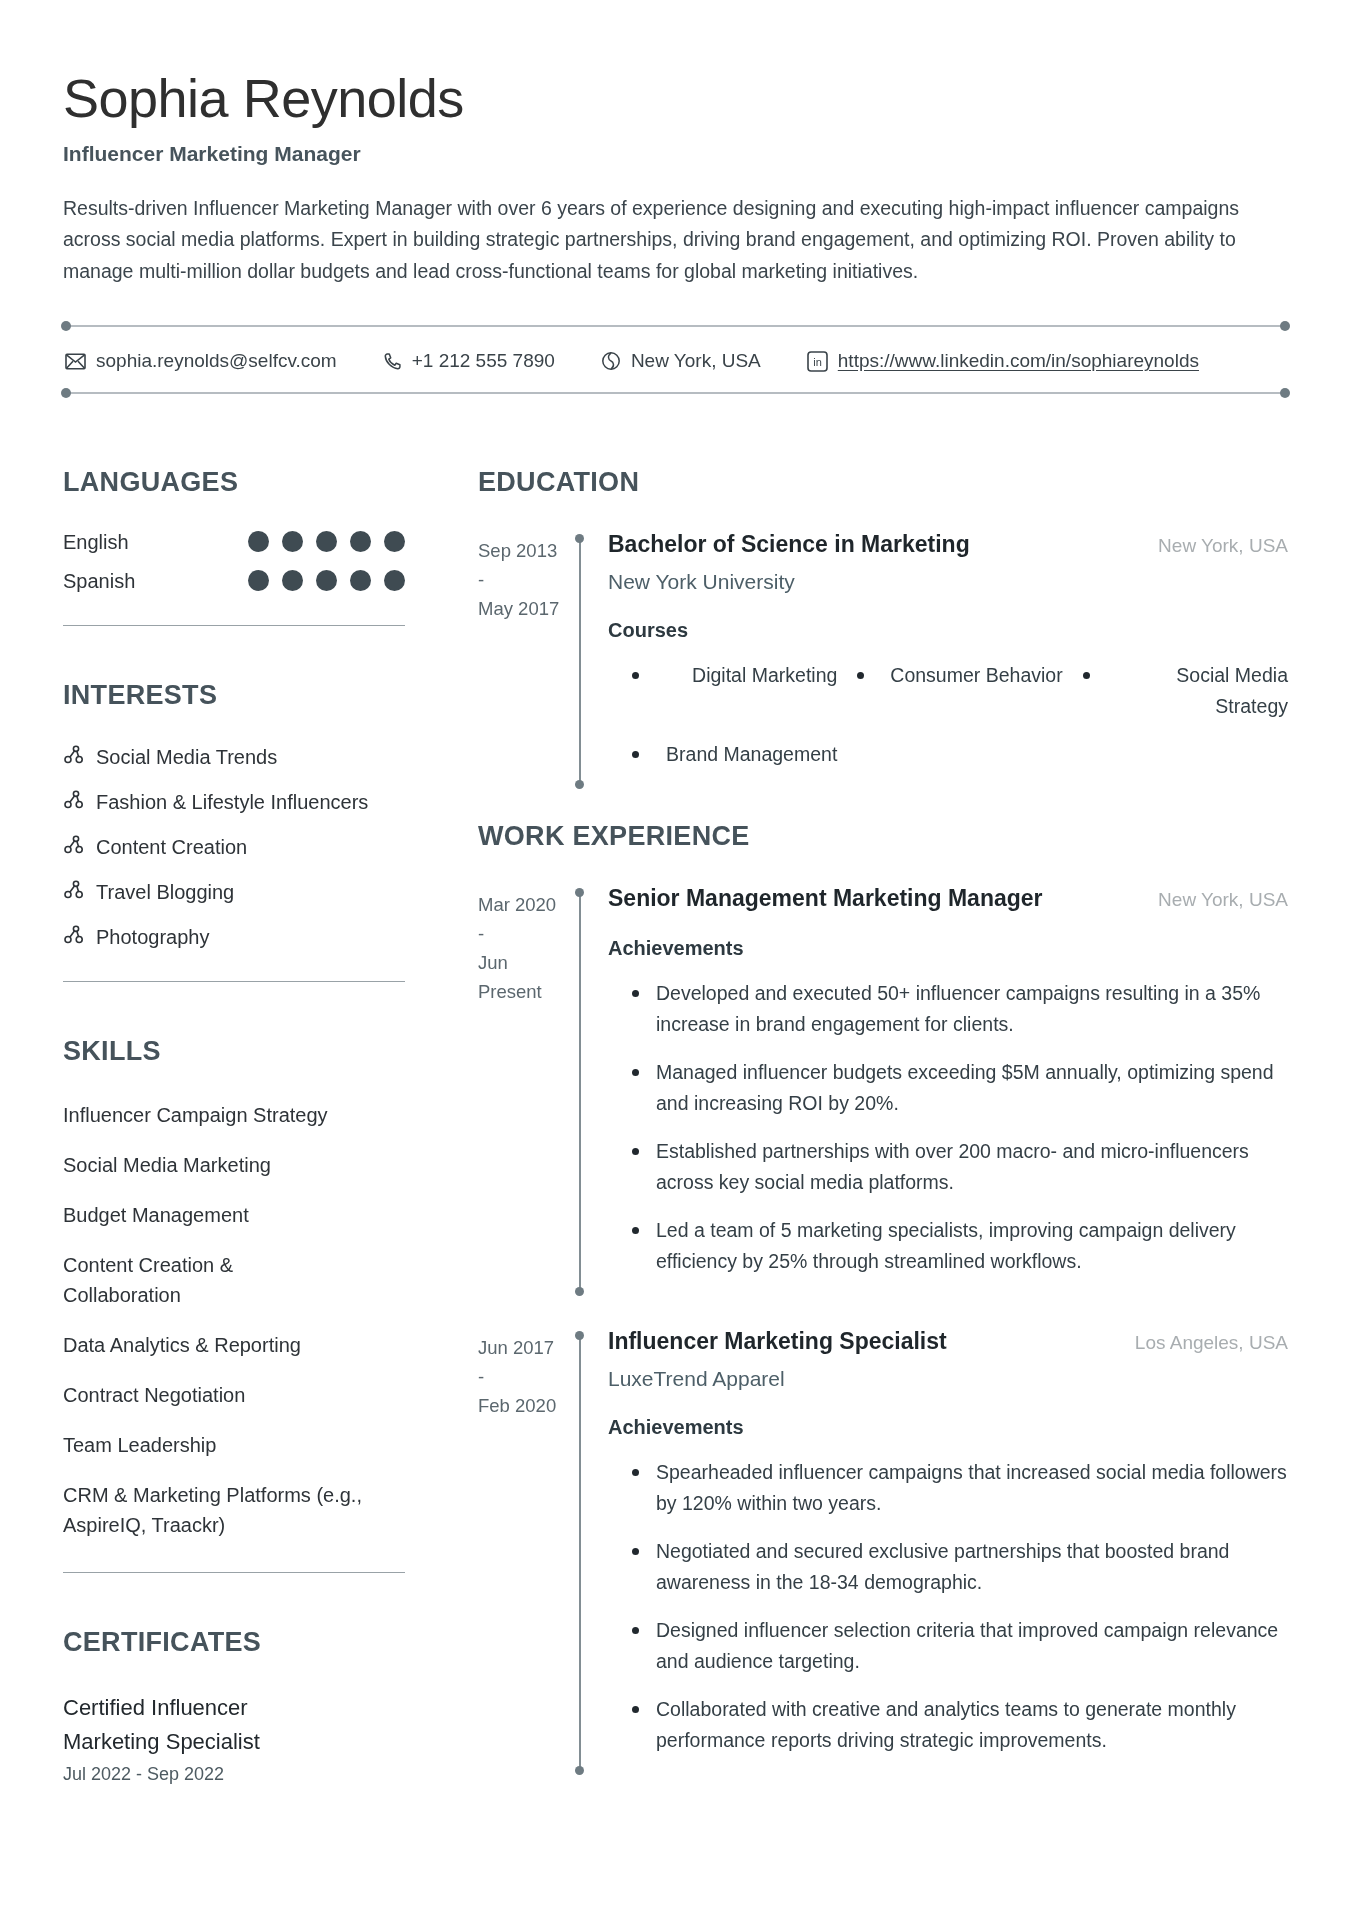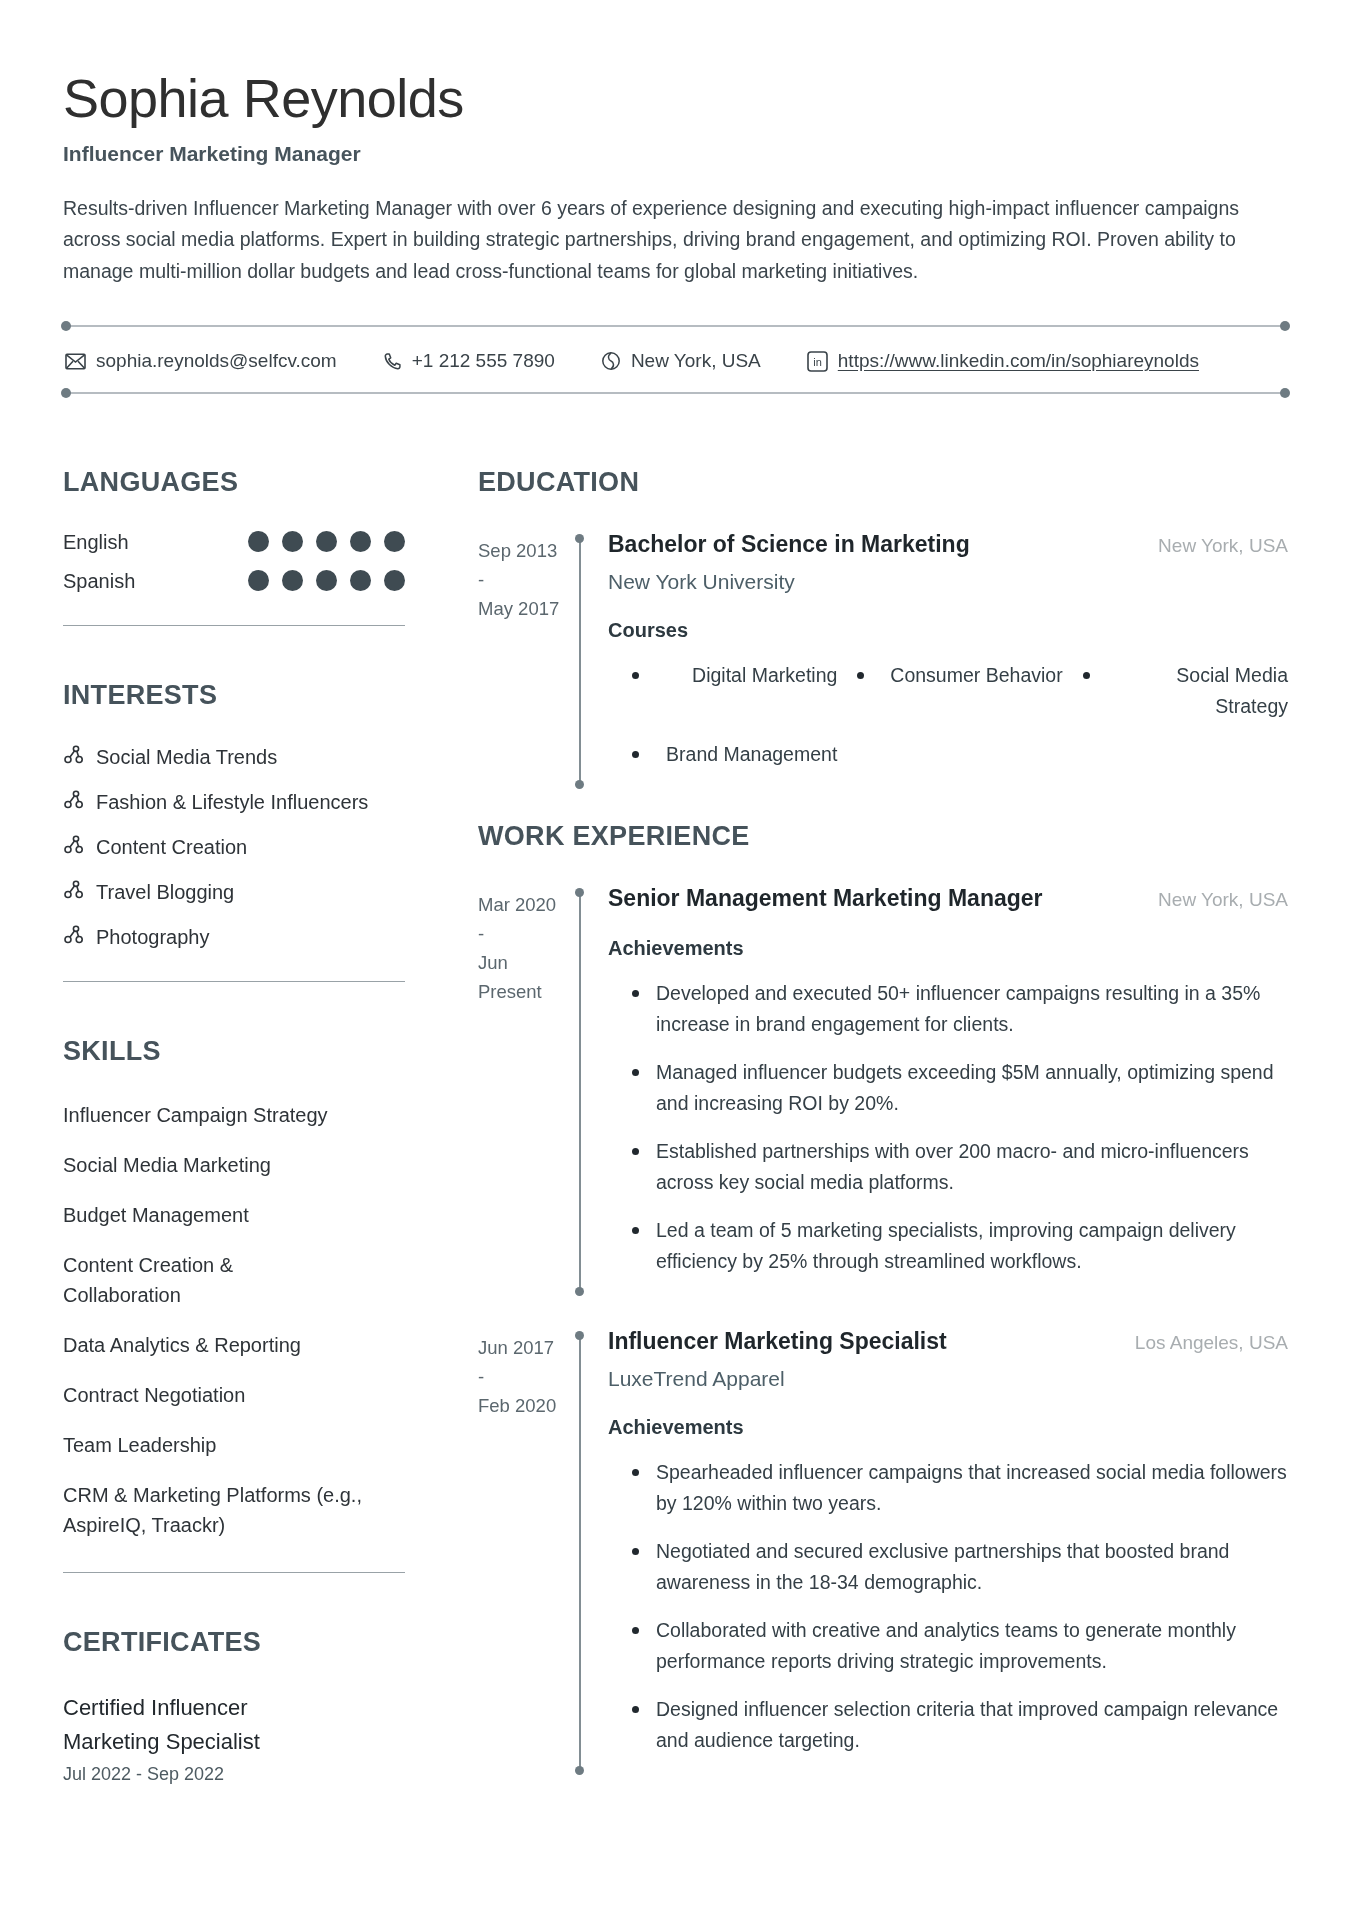--- a/index.html
+++ b/index.html
@@ -324,22 +324,22 @@
           <div class="entry-body">
             <div class="entry-head">
               <span class="entry-title">Influencer Marketing Specialist</span>
               <span class="entry-loc">Los Angeles, USA</span>
             </div>
             <div class="entry-org">LuxeTrend Apparel</div>
             <div class="entry-label">Achievements</div>
             <ul class="blist">
               <li>Spearheaded influencer campaigns that increased social media followers by 120% within two years.</li>
               <li>Negotiated and secured exclusive partnerships that boosted brand awareness in the 18-34 demographic.</li>
+              <li>Designed influencer selection criteria that improved campaign relevance and audience targeting.</li>
               <li>Collaborated with creative and analytics teams to generate monthly performance reports driving strategic improvements.</li>
-              <li>Designed influencer selection criteria that improved campaign relevance and audience targeting.</li>
             </ul>
           </div>
         </div>
 
       </div>
     </div>
   </div>
 </div>
 
 </body></html>

